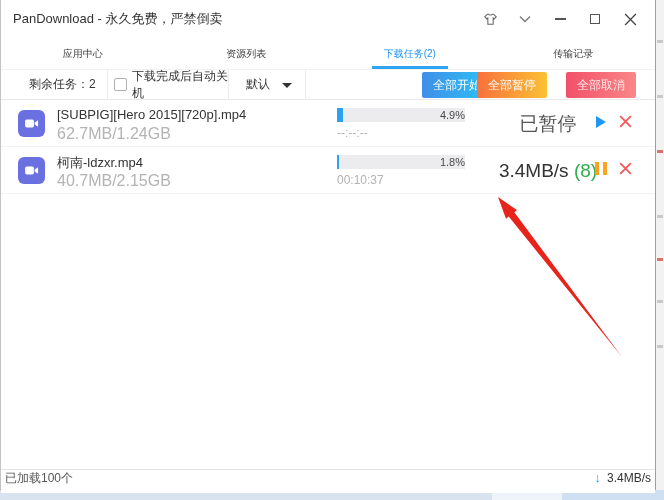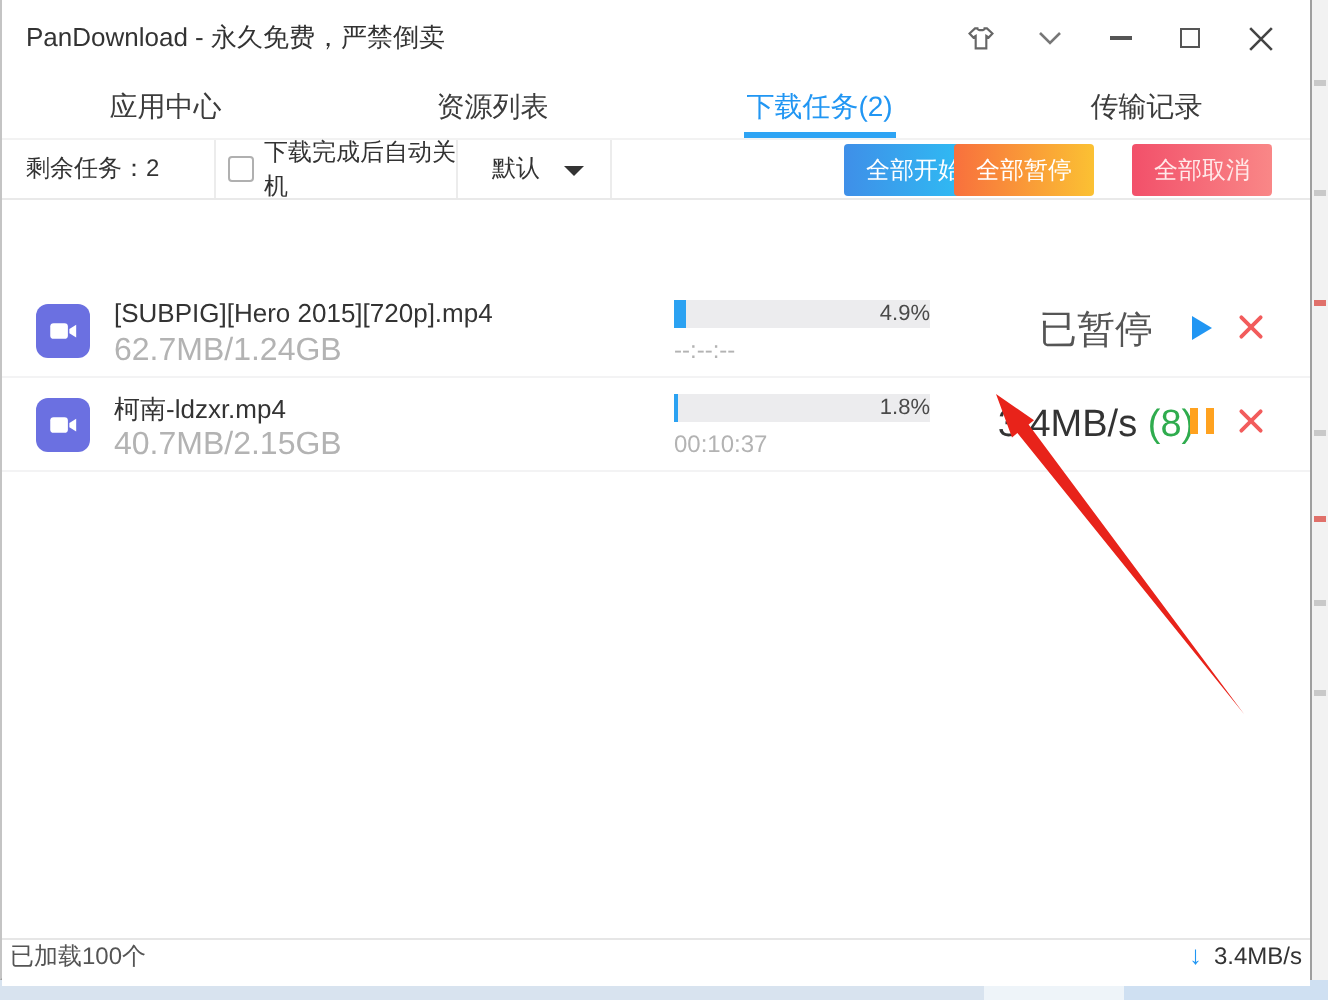--- a/index.html
+++ b/index.html
@@ -29,39 +29,39 @@
   
   .titlebar { position:absolute; left:0; top:0; width:100%; height:38px; display:flex; align-items:center; padding:0 14px 0 12px; background:#fff;gap:14px; }
   .titlebar .title { font-size:13px; color:#333; }
   .win-controls { margin-left:auto; display:flex; align-items:center; gap:13px; }
   .win-btn { width:22px; height:22px; display:flex; align-items:center; justify-content:center; cursor:pointer; }
   .icon-min { width:11px; height:2px; background:#555; }
   .icon-max { width:10px; height:10px; border:1px solid #555; }
 
   
   .tabbar { position:absolute; left:0; top:38px; width:100%; height:32px; display:grid; grid-template-columns:repeat(4,1fr); border-bottom:1px solid #f2f2f2; }
-  .tab { position:relative; display:flex; align-items:center; justify-content:center; font-size:14px; color:#3c3c3c; cursor:pointer; }
+  .tab { position:relative; display:flex; align-items:center; justify-content:center; font-size:10px; color:#3c3c3c; cursor:pointer; }
   .tab.active { color:#2196f3; }
   .tab.active::after { content:""; position:absolute; bottom:0; left:50%; transform:translateX(-50%); width:76px; height:3px; background:#2ea4f4; }
 
   
   .toolbar { position:relative; margin-top:70px; height:30px; display:flex; align-items:stretch; border-bottom:1px solid #e9e9e9; font-size:12px; color:#333; }
   .tool-sec { display:flex; align-items:center; border-right:1px solid #ececec; }
-  .sec-remaining { width:107px; padding-left:12px; }
+  .sec-remaining { width:107px; padding-left:28px; }
   .sec-shutdown  { width:121px; padding-left:6px; gap:5px; }
   .sec-mode      { width:77px;  padding-left:17px; position:relative; cursor:pointer; }
   .checkbox { width:13px; height:13px; border:1px solid #b0b0b0; border-radius:2px; background:#fff; cursor:pointer; flex:0 0 auto; }
   .caret-down { position:absolute; right:13px; top:13px; width:0; height:0; border-left:5px solid transparent; border-right:5px solid transparent; border-top:5px solid #333; }
   .tool-btn { position:absolute; top:2px; width:70px; height:26px; border:none; border-radius:2px; color:#fff; font-size:12px; font-family:inherit; display:flex; align-items:center; justify-content:center; cursor:pointer; }
   .btn-start  { left:387px; background:linear-gradient(90deg,#3f8fe8,#2cc3f5);margin-left:34px; }
   .btn-pause  { left:476px; background:linear-gradient(90deg,#f8703d,#fbc133); }
   .btn-cancel { left:565px; background:linear-gradient(90deg,#f2506a,#f98787); color:#ffe9e9; }
 
   
-  .list { position:relative;margin-top:42px; }
+  .list { position:relative; }
   .row { position:relative; height:47px; border-bottom:1px solid #f3f3f4; background:#fff; }
   .file-icon { position:absolute; left:17px; top:10px; width:27px; height:27px; border-radius:6px; background:#6b70e1; display:flex; align-items:center; justify-content:center; }
   .fname { position:absolute; left:56px; top:7px; font-size:13px; color:#333; white-space:nowrap; }
   .fsize { position:absolute; left:56px; top:25px; font-size:16px; color:#b3b3b3; }
   .pbar { position:absolute; left:336px; top:8px; width:128px; height:14px; background:#ececee; }
   .pfill { height:100%; width:0; background:#2ba2f2; }
   .plabel { position:absolute; left:0; top:0; width:100%; height:14px; line-height:14px; text-align:right; font-size:11px; color:#4a4a4a; }
   .ptime { position:absolute; left:336px; top:26px; font-size:12px; color:#b3b3b3; }
   .rstatus { position:absolute; left:488px; top:0; width:118px; height:47px; line-height:47px; text-align:center; font-size:19px; color:#555; }
   .rspeed { color:#333; }

